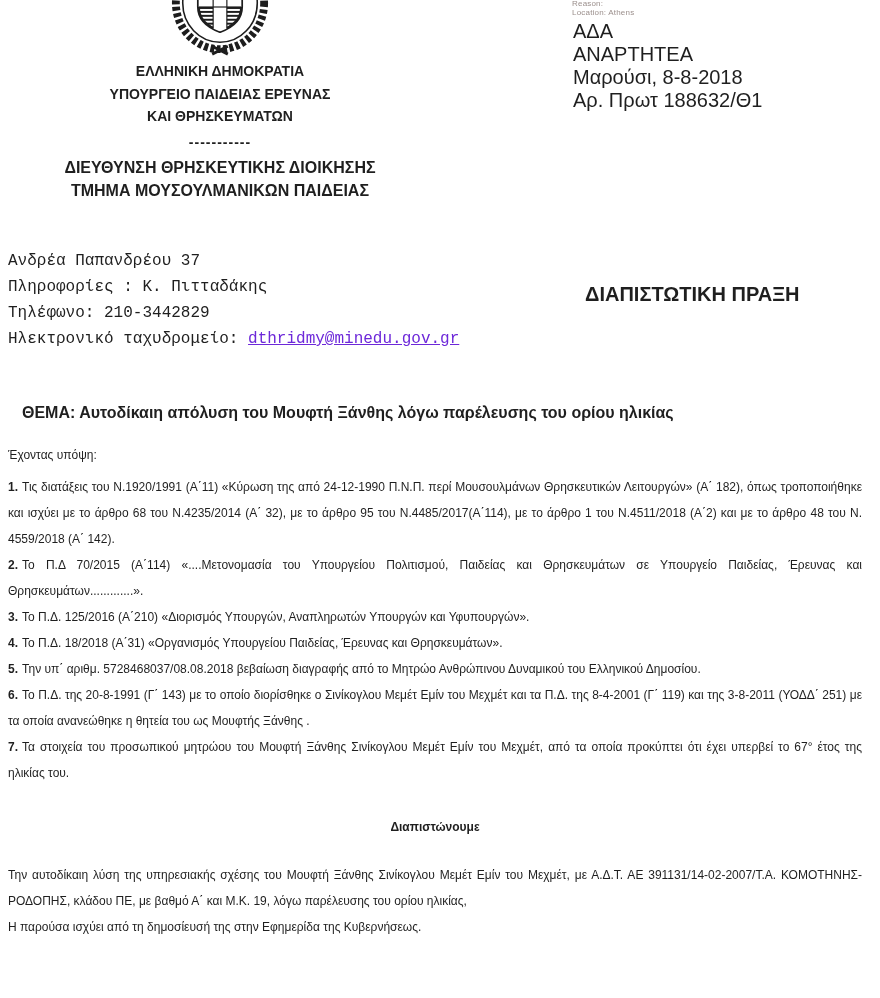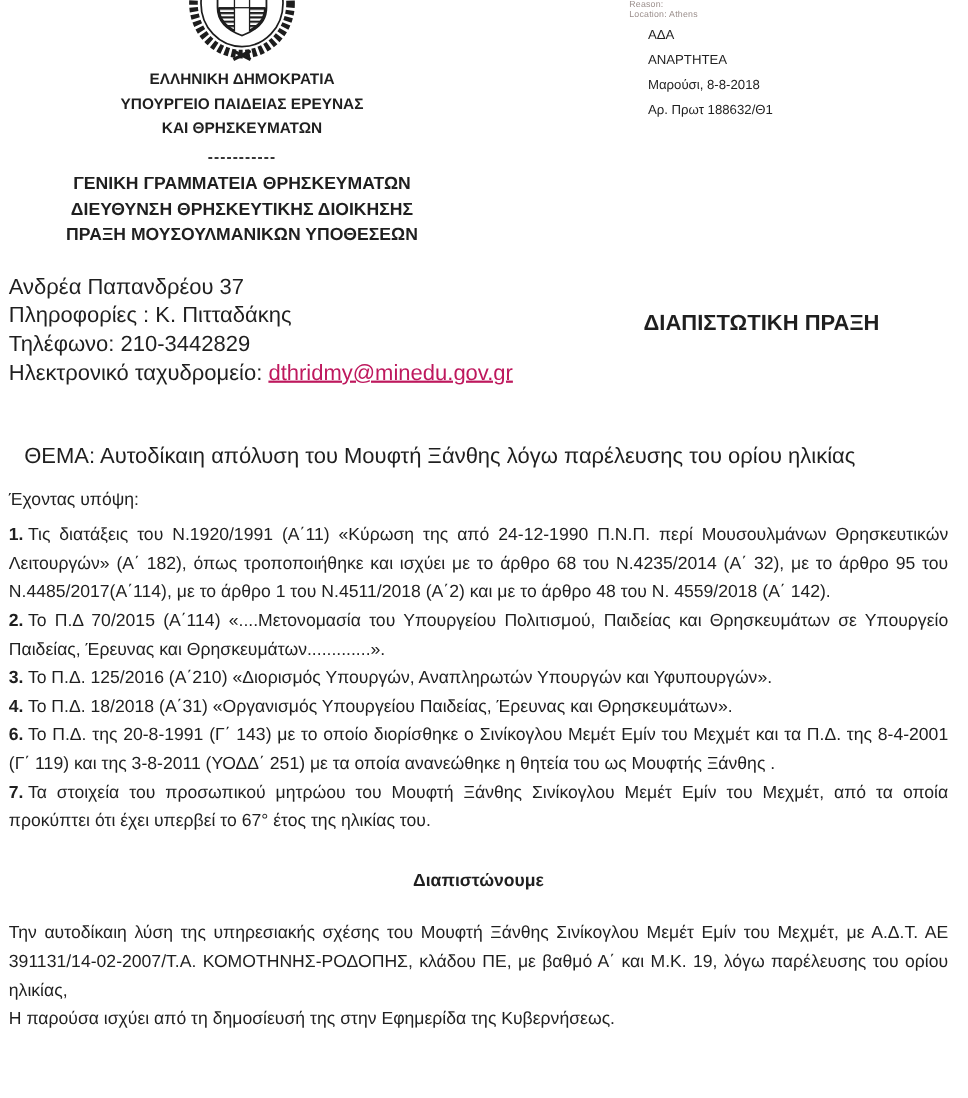--- a/index.html
+++ b/index.html
@@ -25,42 +25,42 @@
   
   .hdr-centre{
     position:absolute;left:0;top:60px;width:440px;
     text-align:center;font-weight:bold;
   }
   .hdr-centre .org{font-size:14px;line-height:22.5px;}
   .hdr-centre .divider{font-size:14px;line-height:24px;letter-spacing:1px;margin-top:2px;}
   .hdr-centre .dept{font-size:16px;line-height:23px;margin-top:2px;}
   
   .hdr-right{
-    position:absolute;left:589px;top:20px;
-    font-size:12px;line-height:23px;
+    position:absolute;left:573px;top:20px;
+    font-size:20px;line-height:23px;
   }
   
   .contact{
     position:absolute;left:8px;top:248px;
-    font-size:20px;line-height:26px;
+    font-size:16px;line-height:26px;font-family:Liberation Mono, monospace;
   }
-  .contact a{color:#be185d;text-decoration:underline;}
+  .contact a{color:#6d28d9;text-decoration:underline;}
   
   .act-title{
     position:absolute;left:585px;top:283px;
     font-weight:bold;font-size:20px;
   }
   
   .body{
     position:absolute;left:8px;top:442px;width:854px;
-    font-size:16px;line-height:26px;
+    font-size:12px;line-height:26px;
   }
   .subject{
     position:absolute;left:22px;top:404px;width:840px;
-    font-weight:normal;font-size:20px;
+    font-weight:bold;font-size:16px;
   }
   .preamble{margin:0 0 6px 0;}
   p.item{margin:0;text-align:justify;}
   p.item .num{font-weight:bold;margin-right:4px;}
   .decision-heading{
     margin:28px 0 22px 0;text-align:center;font-weight:bold;
   }
   .decision-para{margin:0;text-align:justify;}
   .final-line{margin:0;white-space:nowrap;overflow:hidden;}
 </style>
@@ -100,23 +100,22 @@
   </svg>
 
   <div class="hdr-centre">
     <div class="org">
       <div>ΕΛΛΗΝΙΚΗ ΔΗΜΟΚΡΑΤΙΑ</div>
       <div>ΥΠΟΥΡΓΕΙΟ ΠΑΙΔΕΙΑΣ  ΕΡΕΥΝΑΣ</div>
       <div>ΚΑΙ ΘΡΗΣΚΕΥΜΑΤΩΝ</div>
     </div>
     <div class="divider">-----------</div>
     <div class="dept">
-      <div>ΓΕΝΙΚΗ ΓΡΑΜΜΑΤΕΙΑ ΘΡΗΣΚΕΥΜΑΤΩΝ</div>
       <div>ΔΙΕΥΘΥΝΣΗ ΘΡΗΣΚΕΥΤΙΚΗΣ ΔΙΟΙΚΗΣΗΣ</div>
-      <div>ΠΡΑΞΗ ΜΟΥΣΟΥΛΜΑΝΙΚΩΝ ΥΠΟΘΕΣΕΩΝ</div>
+      <div>ΤΜΗΜΑ ΜΟΥΣΟΥΛΜΑΝΙΚΩΝ ΠΑΙΔΕΙΑΣ</div>
     </div>
   </div>
 
   <div class="hdr-right">
     <div>ΑΔΑ</div>
     <div>ΑΝΑΡΤΗΤΕΑ</div>
     <div>Μαρούσι,  8-8-2018</div>
     <div>Αρ. Πρωτ   188632/Θ1</div>
   </div>
 
@@ -133,20 +132,21 @@
 
   <div class="subject">ΘΕΜΑ: Αυτοδίκαιη απόλυση του Μουφτή Ξάνθης λόγω παρέλευσης του ορίου ηλικίας</div>
 
   <div class="body">
     <p class="preamble">Έχοντας υπόψη:</p>
 
     <p class="item"><span class="num">1.</span><span>Τις διατάξεις του Ν.1920/1991 (Α΄11) «Κύρωση της από 24-12-1990 Π.Ν.Π. περί Μουσουλμάνων Θρησκευτικών Λειτουργών» (Α΄ 182), όπως τροποποιήθηκε και ισχύει με το άρθρο 68 του Ν.4235/2014 (Α΄ 32), με το άρθρο 95 του Ν.4485/2017(Α΄114), με το άρθρο 1 του Ν.4511/2018 (Α΄2) και με το άρθρο 48  του Ν. 4559/2018 (Α΄ 142).</span></p>
     <p class="item"><span class="num">2.</span><span>Το Π.Δ 70/2015 (Α΄114) «....Μετονομασία του Υπουργείου Πολιτισμού, Παιδείας και Θρησκευμάτων σε Υπουργείο Παιδείας, Έρευνας και Θρησκευμάτων.............».</span></p>
     <p class="item"><span class="num">3.</span><span>Το Π.Δ. 125/2016 (Α΄210) «Διορισμός Υπουργών, Αναπληρωτών Υπουργών και Υφυπουργών».</span></p>
     <p class="item"><span class="num">4.</span><span>Το Π.Δ. 18/2018 (Α΄31) «Οργανισμός Υπουργείου Παιδείας, Έρευνας και Θρησκευμάτων».</span></p>
+    <p class="item"><span class="num">5.</span><span>Την υπ΄ αριθμ. 5728468037/08.08.2018 βεβαίωση διαγραφής από το Μητρώο Ανθρώπινου Δυναμικού του Ελληνικού Δημοσίου.</span></p>
     <p class="item"><span class="num">6.</span><span>Το Π.Δ. της 20-8-1991 (Γ΄ 143) με το οποίο διορίσθηκε ο Σινίκογλου Μεμέτ Εμίν του Μεχμέτ και τα Π.Δ. της 8-4-2001 (Γ΄ 119) και της 3-8-2011 (ΥΟΔΔ΄ 251) με τα οποία ανανεώθηκε η θητεία του ως Μουφτής Ξάνθης .</span></p>
     <p class="item"><span class="num">7.</span><span>Τα στοιχεία του προσωπικού μητρώου του Μουφτή Ξάνθης Σινίκογλου Μεμέτ Εμίν του Μεχμέτ, από τα οποία προκύπτει ότι έχει υπερβεί το 67° έτος της ηλικίας του.</span></p>
 
     <p class="decision-heading">Διαπιστώνουμε</p>
     <p class="decision-para">Την αυτοδίκαιη λύση της υπηρεσιακής σχέσης του Μουφτή Ξάνθης Σινίκογλου Μεμέτ Εμίν του Μεχμέτ, με Α.Δ.Τ. ΑΕ 391131/14-02-2007/Τ.Α. ΚΟΜΟΤΗΝΗΣ-ΡΟΔΟΠΗΣ, κλάδου ΠΕ, με βαθμό Α΄ και Μ.Κ. 19, λόγω παρέλευσης του ορίου ηλικίας,</p>
     <p class="final-line">Η παρούσα ισχύει από τη δημοσίευσή της στην Εφημερίδα της Κυβερνήσεως.</p>
   </div>
 
 </div>
 

